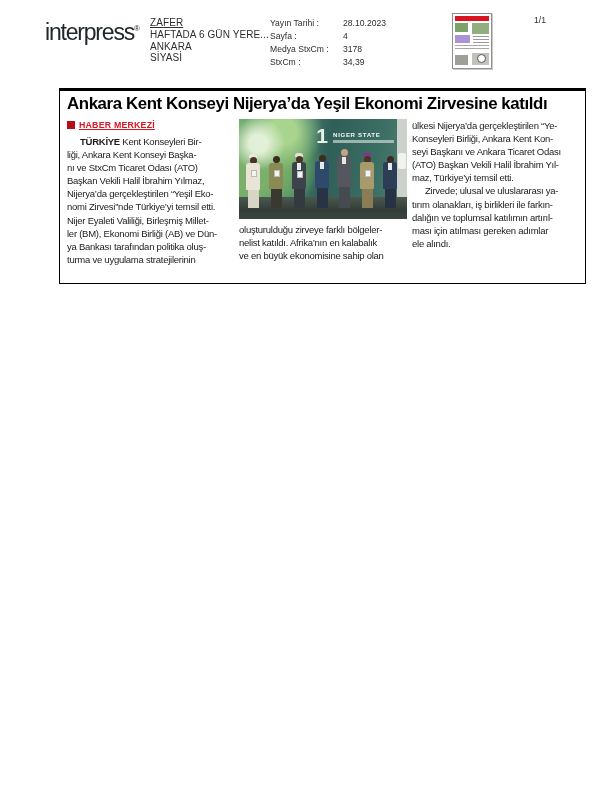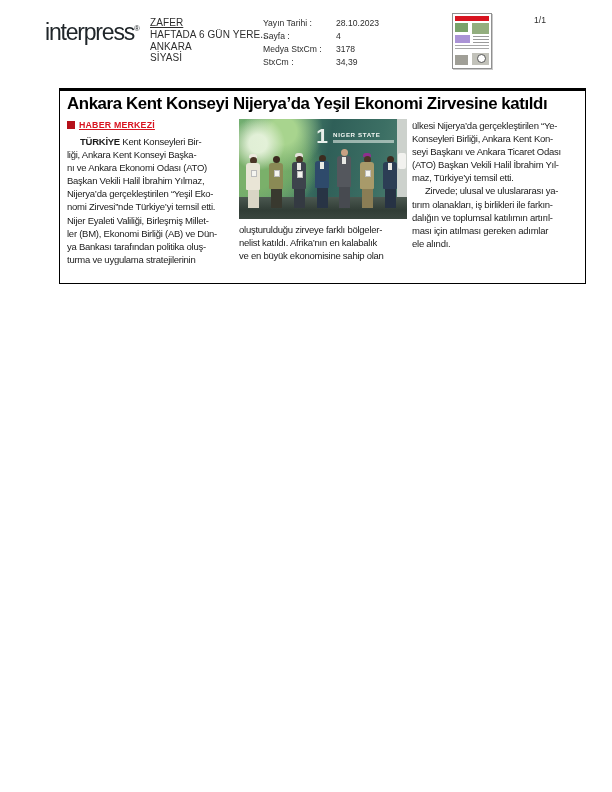--- a/index.html
+++ b/index.html
@@ -18,21 +18,21 @@
     font-size:23px;font-weight:normal;letter-spacing:-1.2px;
     color:#20262a;
   }
   .logo sup{font-size:8px;letter-spacing:0;vertical-align:super;}
   .pub-block{
     position:absolute;left:150px;top:17px;
     font-size:10px;line-height:11.8px;color:#2e2e2e;letter-spacing:.1px;
   }
   .pub-name{text-decoration:underline;}
   .meta-block{
-    position:absolute;left:263px;top:17px;
+    position:absolute;left:270px;top:17px;
     font-size:8.6px;line-height:13px;color:#2e2e2e;
   }
   .meta-row{display:flex;}
   .meta-label{width:73px;}
   .meta-value{}
   .thumb{
     position:absolute;left:452px;top:13px;width:38px;height:54px;
     background:#fff;border:1px solid #909090;
     box-shadow:1px 1px 0 #c9c9c9;
   }
@@ -179,21 +179,21 @@
     <div class="cols">
 
       <div class="col">
         <div class="kicker">
           <span class="kicker-square"></span>
           <span class="kicker-label">HABER MERKEZİ</span>
         </div>
         <div class="left-text">
             <div class="tline indent"><b>TÜRKİYE</b> Kent Konseyleri Bir-</div>
             <div class="tline">liği, Ankara Kent Konseyi Başka-</div>
-            <div class="tline">nı ve Ankara Ekonomi Odası (ATO)</div>
+            <div class="tline">nı ve StxCm Ticaret Odası (ATO)</div>
             <div class="tline">Başkan Vekili Halil İbrahim Yılmaz,</div>
             <div class="tline">Nijerya’da gerçekleştirilen “Yeşil Eko-</div>
             <div class="tline">nomi Zirvesi”nde Türkiye’yi temsil etti.</div>
             <div class="tline">Nijer Eyaleti Valiliği, Birleşmiş Millet-</div>
             <div class="tline">ler (BM), Ekonomi Birliği (AB) ve Dün-</div>
             <div class="tline">ya Bankası tarafından politika oluş-</div>
             <div class="tline">turma ve uygulama stratejilerinin</div>
           </div>
       </div>
 

